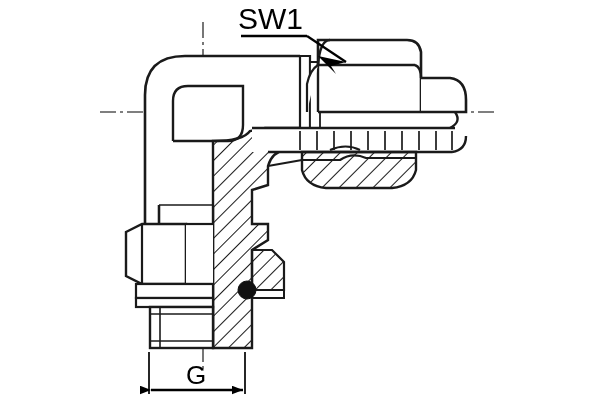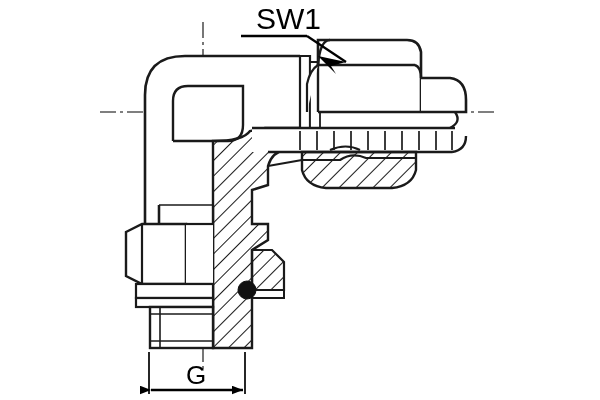--- a/index.html
+++ b/index.html
@@ -30,21 +30,20 @@
     color: #000000;
     font-family: "Liberation Sans", sans-serif;
     white-space: nowrap;
     user-select: none;
   }
   #label-sw1 {
     left: 238px;
     top: 2px;
     font-size: 30px;
     letter-spacing: 0px;
-    margin-left: 18px;
   }
   #label-g {
     left: 186px;
     top: 360px;
     font-size: 26px;
   }
 </style>
 </head>
 <body>
 

